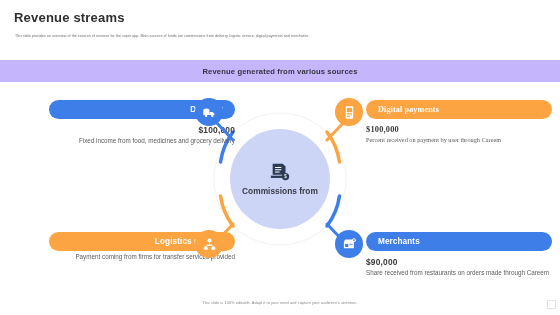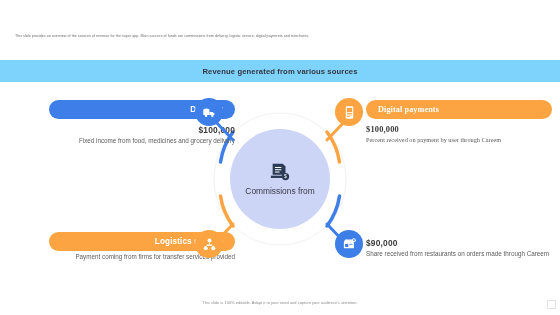--- a/index.html
+++ b/index.html
@@ -17,40 +17,40 @@
     font-size:13px;font-weight:700;color:#2f2f2f;letter-spacing:.2px;
   }
   .subtitle{
     position:absolute;left:15px;top:34px;width:530px;
     font-size:3.6px;line-height:5px;color:#6b6b6b;letter-spacing:.05px;
   }
 
   
   .banner{
     position:absolute;left:0;top:60px;width:560px;height:22px;
-    background:#7dd3fc;display:flex;align-items:center;justify-content:center;
+    background:#c4b5fd;display:flex;align-items:center;justify-content:center;
   }
   .banner-text{font-size:7.6px;font-weight:600;color:#35353f;letter-spacing:.15px;}
 
   
   .diagram{position:absolute;left:0;top:82px;width:560px;height:215px;}
 
   
   .ring-wrap{
     position:absolute;left:211px;top:28px;width:138px;height:138px;
   }
   .ring-svg{position:absolute;left:0;top:0;}
   .core{
     position:absolute;left:19px;top:19px;width:100px;height:100px;
     border-radius:50%;background:#ccd5f5;
     display:flex;flex-direction:column;align-items:center;justify-content:center;
   }
   .core-icon{width:22px;height:22px;margin-bottom:3px;}
   .core-label{
-    font-size:8.4px;line-height:11px;color:#3b3b4a;text-align:center;font-weight:400;
+    font-size:8.4px;line-height:11px;color:#3b3b4a;text-align:center;font-weight:700;
   }
 
   
   .bubble{
     position:absolute;width:28px;height:28px;border-radius:50%;
     display:flex;align-items:center;justify-content:center;
     z-index:5;
   }
   .bubble.blue{background:#3d7ee8;}
   .bubble.orange{background:#fba441;}
@@ -95,20 +95,21 @@
   .corner{
     position:absolute;right:4px;bottom:6px;width:7px;height:7px;
     border:1px solid #e2e2e2;
   }
 </style>
 </head>
 <body>
 
 <div class="slide">
 
+  <div class="title">Revenue streams</div>
   <div class="subtitle">This slide provides an overview of the sources of revenue for the super app. Main sources of funds are commissions from delivery, logistic service, digital payments and merchants.</div>
 
   <div class="banner">
     <span class="banner-text">Revenue generated from various sources</span>
   </div>
 
   <div class="diagram">
 
     <svg class="conn" style="left:0;top:0;width:560px;height:215px;">
       <path d="M214,38 L233,58" stroke="#3d7ee8" stroke-width="3" fill="none" stroke-linecap="round"></path>
@@ -199,20 +200,23 @@
     </div>
 
     <div class="card card-left c-logistics">
       <div class="pill pill-orange">
         <span class="pill-label">Logistics service</span>
       </div>
       <div class="desc">Payment coming from firms for transfer services provided</div>
     </div>
 
     <div class="card card-right c-merchants">
+      <div class="pill pill-blue">
+        <span class="pill-label">Merchants</span>
+      </div>
       <div class="amount">$90,000</div>
       <div class="desc">Share received from restaurants on orders made through Careem</div>
     </div>
 
   </div>
 
   <div class="footer">This slide is 100% editable. Adapt it to your need and capture your audience's attention.</div>
   <div class="corner"></div>
 
 </div>

